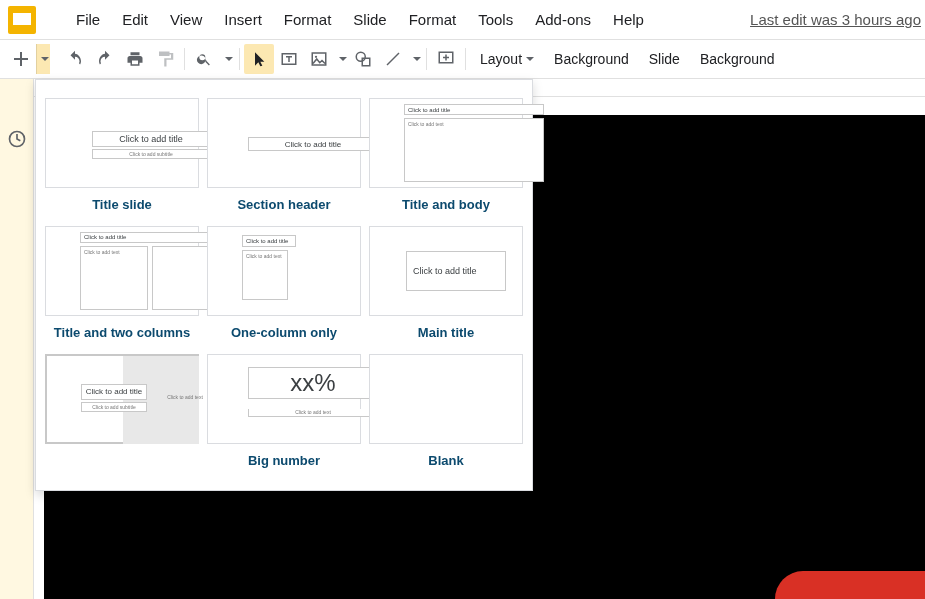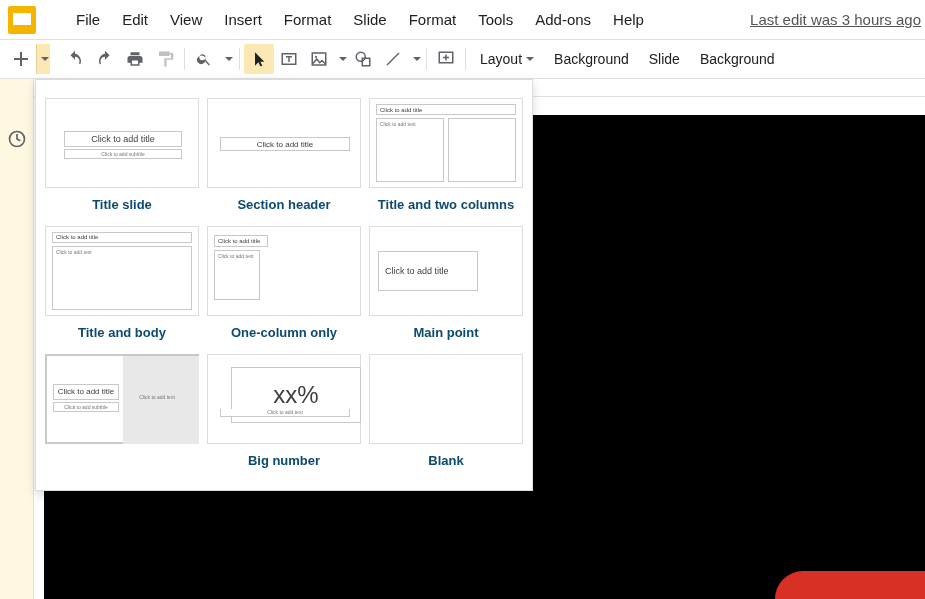--- a/index.html
+++ b/index.html
@@ -33,21 +33,21 @@
   .speaker-icon { color:#5f6368; }
 
   
   .layout-popup { position:absolute; left:35px; top:0; width:498px; background:#fff; border:1px solid #dadce0; box-shadow:0 4px 10px rgba(0,0,0,0.15); padding:18px 0 20px 0; z-index:10; }
   .layout-grid { display:grid; grid-template-columns: repeat(3, 156px); gap: 12px 6px; justify-content:center; }
   .layout-cell { display:flex; flex-direction:column; align-items:center; cursor:pointer; }
   .layout-thumb { width:154px; height:90px; border:1px solid #dadce0; background:#fff; position:relative; margin-bottom:9px; }
   .layout-label { font-size:13px; font-weight:700; text-align:center; color:#0c4a6e; line-height:1.3; }
 
   
-  .ph { position:absolute; border:1px solid #c8c8c8; display:flex; align-items:center; justify-content:center; font-size:7px; color:#3c4043; text-align:center; background:#fff; }
+  .ph { position:absolute; border:1px solid #c8c8c8; display:flex; align-items:center; justify-content:center; font-size:7px; color:#3c4043; text-align:center; background:#fff;margin-left:28px; }
   .ph.sm { font-size:5px; color:#777; }
 
   
   .bignum { font-size:24px; font-weight:400; letter-spacing:0; }
 
   
   .editor { flex:1; position:relative; background:#fff; overflow:hidden; }
   .ruler { height:18px; border-bottom:1px solid #e0e0e0; display:flex; align-items:center; font-size:10px; color:#777; position:relative; padding-left:80px; }
   .ruler .tick { width:42px; text-align:center; position:relative; }
   .ruler .tick::before { content:""; position:absolute; left:50%; bottom:-4px; width:1px; height:4px; background:#999; }
@@ -205,63 +205,63 @@
       <div class="layout-cell">
         <div class="layout-thumb">
           <div class="ph" style="left:12px;top:38px;width:130px;height:14px;font-size:8px;">Click to add title</div>
         </div>
         <div class="layout-label">Section header</div>
       </div>
 
       <div class="layout-cell">
         <div class="layout-thumb">
           <div class="ph" style="left:6px;top:5px;width:140px;height:11px;justify-content:flex-start;padding-left:3px;font-size:6px;">Click to add title</div>
+          <div class="ph sm" style="left:6px;top:19px;width:140px;height:64px;align-items:flex-start;justify-content:flex-start;padding:2px 3px;">Click to add text</div>
+        </div>
+        <div class="layout-label">Title and body</div>
+      </div>
+
+      <div class="layout-cell">
+        <div class="layout-thumb">
+          <div class="ph" style="left:6px;top:5px;width:140px;height:11px;justify-content:flex-start;padding-left:3px;font-size:6px;">Click to add title</div>
           <div class="ph sm" style="left:6px;top:19px;width:68px;height:64px;align-items:flex-start;justify-content:flex-start;padding:2px 3px;">Click to add text</div>
           <div class="ph sm" style="left:78px;top:19px;width:68px;height:64px;align-items:flex-start;justify-content:flex-start;padding:2px 3px;"></div>
         </div>
         <div class="layout-label">Title and two columns</div>
       </div>
 
-      <div class="layout-cell">
-        <div class="layout-thumb">
-          <div class="ph" style="left:6px;top:5px;width:140px;height:11px;justify-content:flex-start;padding-left:3px;font-size:6px;">Click to add title</div>
-          <div class="ph sm" style="left:6px;top:19px;width:140px;height:64px;align-items:flex-start;justify-content:flex-start;padding:2px 3px;">Click to add text</div>
-        </div>
-        <div class="layout-label">Title and body</div>
-      </div>
-
 
       <div class="layout-cell">
         <div class="layout-thumb">
           <div class="ph" style="left:6px;top:8px;width:54px;height:12px;justify-content:flex-start;padding-left:3px;font-size:6px;">Click to add title</div>
           <div class="ph sm" style="left:6px;top:23px;width:46px;height:50px;align-items:flex-start;justify-content:flex-start;padding:2px 3px;">Click to add text</div>
         </div>
         <div class="layout-label">One-column only</div>
       </div>
 
       <div class="layout-cell">
         <div class="layout-thumb">
           <div class="ph" style="left:8px;top:24px;width:100px;height:40px;justify-content:flex-start;padding-left:6px;font-size:9px;">Click to add title</div>
         </div>
-        <div class="layout-label">Main point</div>
+        <div class="layout-label">Main title</div>
       </div>
 
       <div class="layout-cell">
         <div class="layout-thumb" style="border:2px solid #c8c8c8;">
           <div class="shade" style="left:76px;top:0;width:76px;height:88px;"></div>
           <div class="ph" style="left:6px;top:28px;width:66px;height:16px;font-size:8px;">Click to add title</div>
           <div class="ph sm" style="left:6px;top:46px;width:66px;height:10px;">Click to add subtitle</div>
           <div class="ph sm" style="left:80px;top:34px;width:60px;height:14px;border:none;background:transparent;">Click to add text</div>
         </div>
       </div>
 
 
       <div class="layout-cell">
         <div class="layout-thumb">
-          <div class="ph" style="left:23px;top:12px;width:130px;height:56px;flex-direction:column;">
+          <div class="ph" style="left:12px;top:12px;width:130px;height:32px;flex-direction:column;">
             <span class="bignum">xx%</span>
           </div>
           <div class="ph sm" style="left:12px;top:54px;width:130px;height:8px;border-top:none;">Click to add text</div>
         </div>
         <div class="layout-label">Big number</div>
       </div>
 
       <div class="layout-cell">
         <div class="layout-thumb"></div>
         <div class="layout-label">Blank</div>

